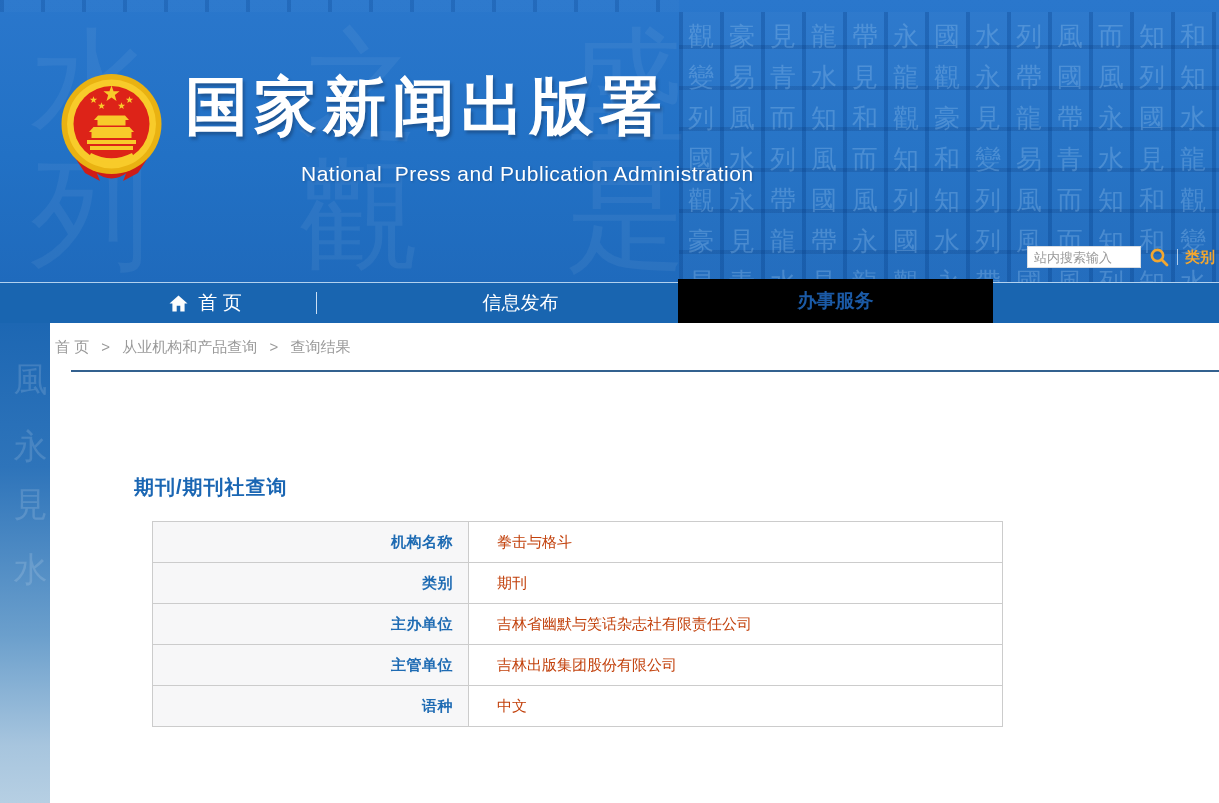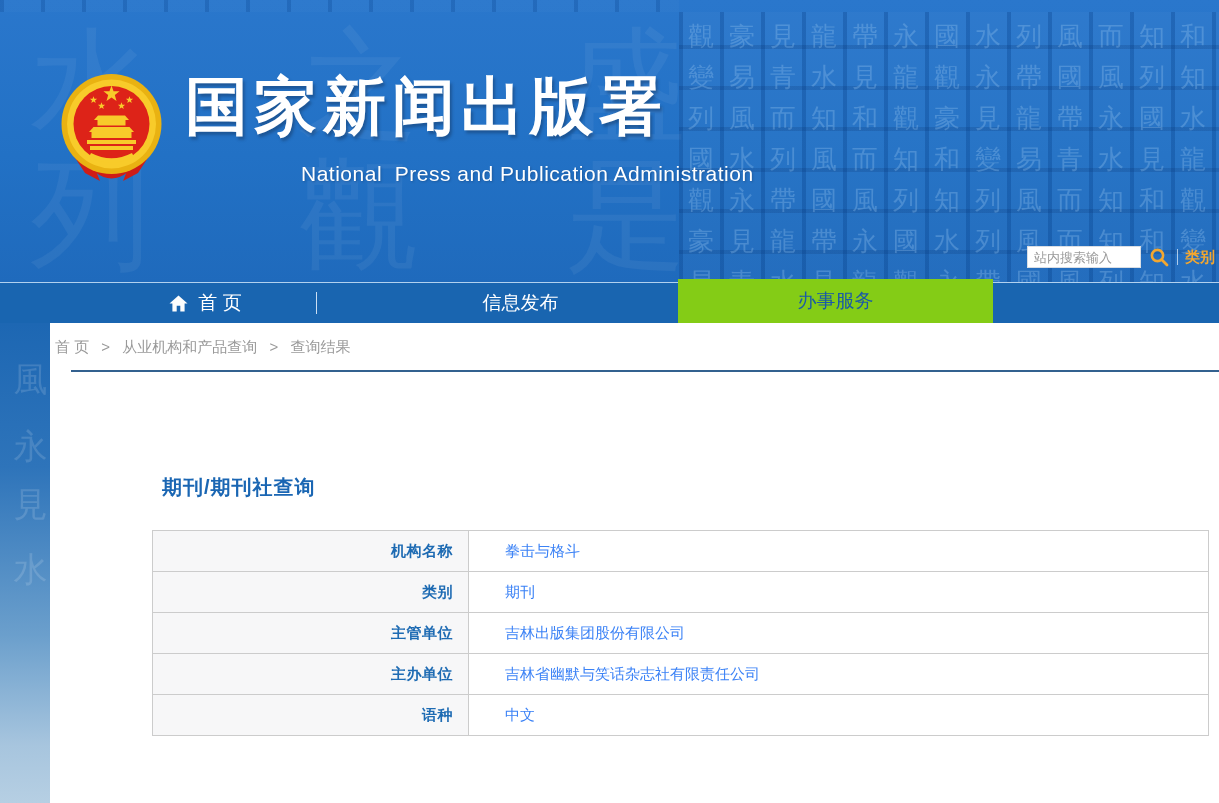--- a/index.html
+++ b/index.html
@@ -41,45 +41,45 @@
   .search-icon { margin:0 5px 0 8px; cursor:pointer; display:block; }
   .search-divider { width:1px; height:16px; background:rgba(220,235,250,0.75); margin:0 7px 0 3px; }
   .search-category { color:#f2a730; font-size:15px; font-weight:bold; cursor:pointer; white-space:nowrap; }
 
   
   .main-nav { position:absolute; top:282px; left:0; right:0; height:41px; background:#1965b0;
     border-top:1px solid rgba(205,228,250,0.85); }
   .nav-items { display:flex; padding-left:48px; height:40px; position:relative; }
   .nav-item { width:315px; display:flex; align-items:center; justify-content:center; gap:10px;
     color:#fff; font-size:19px; cursor:pointer; }
-  .nav-item.active { background:#84cc16; color:#1b5aa6; margin-top:-4px; height:44px; }
+  .nav-item.active { background:#000000; color:#1b5aa6; margin-top:-4px; height:44px;font-weight:bold; }
   .nav-divider { position:absolute; left:316px; top:9px; width:1px; height:22px;
     background:rgba(235,245,255,0.85); }
 
   
   .left-strip { position:absolute; left:0; top:323px; width:50px; bottom:0;
     background:linear-gradient(180deg,#1d67b3 0%,#2e74ba 30%,#6b9fcc 65%,#a7c5de 88%,#b6cfe3 100%); overflow:hidden; }
   .strip-chars { writing-mode:vertical-rl; font-family:"DejaVu Serif","Liberation Serif",serif;
     font-size:34px; letter-spacing:26px; color:rgba(255,255,255,0.14); margin:14px 0 0 8px; white-space:pre; }
 
   
   .content { position:absolute; left:50px; top:323px; right:0; bottom:0; background:#fff; }
   .breadcrumb { padding:15px 0 0 5px; font-size:15px; color:#999; }
   .breadcrumb .crumb { color:#999; cursor:pointer; }
   .breadcrumb .crumb-sep { margin:0 8px; color:#999; }
   .breadcrumb .crumb.current { cursor:default; }
   .breadcrumb-rule { border-top:2px solid #33618f; margin:13px 0 0 21px; }
 
-  .section-title { margin:102px 0 0 112px; font-size:20px; color:#1a66b3; font-weight:bold; letter-spacing:1px; }
-
-  .info-table { margin:29px 0 0 102px; width:1057px; border-collapse:collapse; table-layout:fixed; }
+  .section-title { margin:102px 0 0 84px; font-size:20px; color:#1a66b3; font-weight:bold; letter-spacing:1px; }
+
+  .info-table { margin:20px 0 0 102px; width:851px; border-collapse:collapse; table-layout:fixed; }
   .info-table td { border:1px solid #ccc; height:41px; font-size:15px; }
   .info-table td.t-label { width:316px; background:#f7f7f8; color:#1e6bb3; font-weight:bold;
     text-align:right; padding-right:15px; letter-spacing:0.5px; }
-  .info-table td.t-value { padding-left:36px; color:#3b82f6; background:#fff; }
+  .info-table td.t-value { padding-left:28px; color:#c2410c; background:#fff; }
 </style>
 </head>
 <body>
 
 <div class="page">
 
   <header class="site-header">
     <div class="calligraphy">水 之 盛 仰 物
 列 觀 是 品 類</div>
     <div class="seal-grid">
@@ -179,26 +179,26 @@
       <tbody>
         <tr>
           <td class="t-label">机构名称</td>
           <td class="t-value">拳击与格斗</td>
         </tr>
         <tr>
           <td class="t-label">类别</td>
           <td class="t-value">期刊</td>
         </tr>
         <tr>
+          <td class="t-label">主办单位</td>
+          <td class="t-value">吉林省幽默与笑话杂志社有限责任公司</td>
+        </tr>
+        <tr>
           <td class="t-label">主管单位</td>
           <td class="t-value">吉林出版集团股份有限公司</td>
-        </tr>
-        <tr>
-          <td class="t-label">主办单位</td>
-          <td class="t-value">吉林省幽默与笑话杂志社有限责任公司</td>
         </tr>
         <tr>
           <td class="t-label">语种</td>
           <td class="t-value">中文</td>
         </tr>
       </tbody>
     </table>
   </main>
 
 </div>

